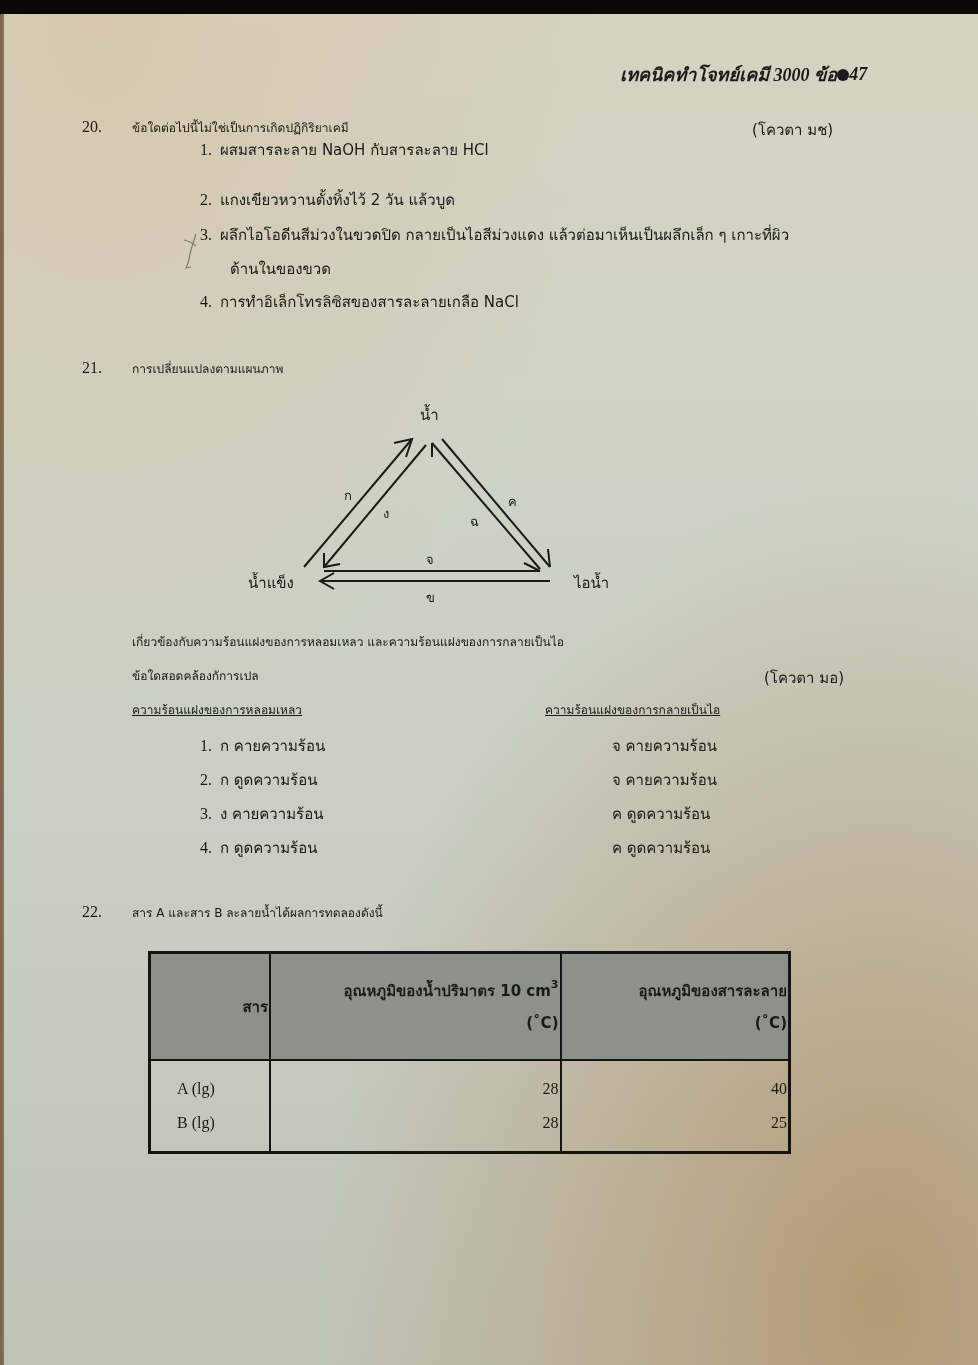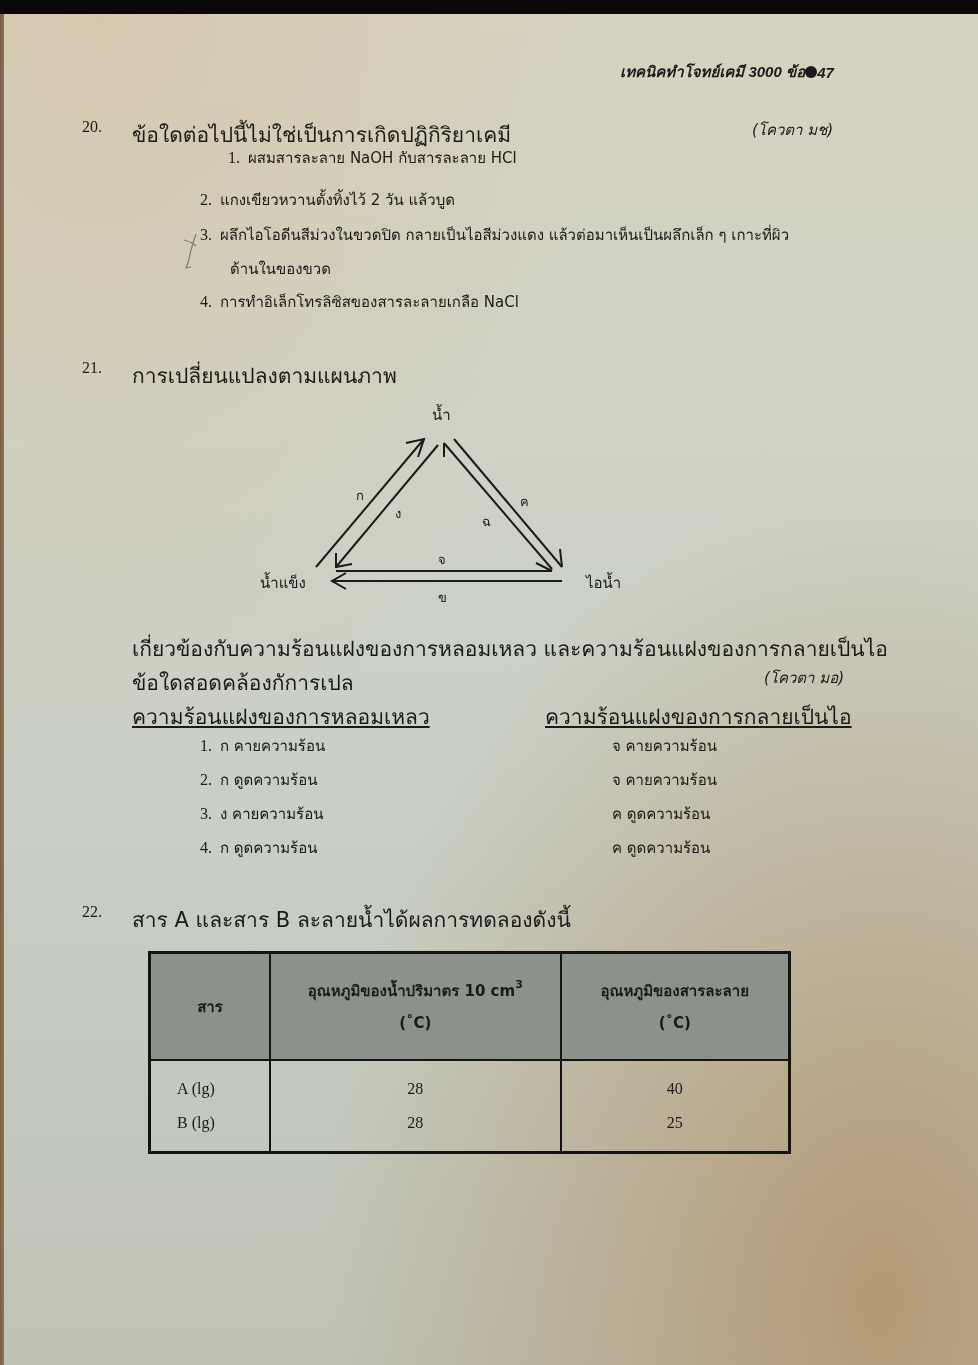--- a/index.html
+++ b/index.html
@@ -6,35 +6,35 @@
   body{width:978px;height:1365px;background:#0a0806;overflow:hidden;position:relative;
     font-family:"DejaVu Sans","Liberation Sans",sans-serif;color:#1a1a18;}
   .page{position:absolute;left:4px;top:14px;width:974px;height:1351px;
     background:
       radial-gradient(ellipse at 90% 95%, rgba(176,140,96,0.75) 0%, rgba(176,140,96,0) 45%),
       radial-gradient(ellipse at 10% 0%, rgba(214,196,168,0.7) 0%, rgba(214,196,168,0) 40%),
       linear-gradient(180deg,#d6d2c0 0%,#cfd3c6 30%,#c9cfc4 60%,#bfc3b6 100%);}
   .spine{position:absolute;left:0;top:14px;width:10px;height:1351px;
     background:linear-gradient(90deg,#7a6048,#a88e72);}
   .abs{position:absolute;white-space:nowrap;}
-  .hdr{left:620px;top:60px;font-style:italic;font-weight:bold;font-size:15px;
-    font-family:Liberation Sans, sans-serif;display:flex;align-items:center;}
+  .hdr{left:620px;top:60px;font-style:italic;font-weight:bold;font-size:18px;
+    font-family:Liberation Serif, serif;display:flex;align-items:center;}
   .bullet{width:12px;height:12px;border-radius:50%;background:#1b1b1b;display:inline-block;}
   .qnum{font-size:16px;font-family:"Liberation Serif",serif;}
-  .txt{font-size:21px;}
-  .src{font-style:italic;font-size:15px;}
+  .txt{font-size:12px;}
+  .src{font-size:15px;}
   .ul{text-decoration:underline;}
   .opt{font-size:15px;}
   .opt .n{font-family:"Liberation Serif",serif;font-size:16px;margin-right:8px;}
-  .diagram{position:absolute;left:248px;top:385px;width:380px;height:215px;}
+  .diagram{position:absolute;left:236px;top:385px;width:380px;height:215px;}
   .diagram .lbl{position:absolute;font-size:15px;white-space:nowrap;}
   .diagram .sm{position:absolute;font-size:13px;}
   table.data{position:absolute;left:148px;top:951px;width:643px;border-collapse:collapse;
     border:3px solid #141414;}
-  table.data td,table.data th{border:2px solid #141414;text-align:center;font-size:15px;
+  table.data td,table.data th{border:2px solid #141414;text-align:right;font-size:15px;
     font-weight:normal;vertical-align:middle;}
   table.data th{background:#8c918a;height:103px;font-weight:bold;line-height:32px;}
   table.data td{height:88px;line-height:34px;font-family:"Liberation Serif",serif;font-size:16px;}
   table.data td.left{text-align:left;padding-left:26px;}
   .sup{font-size:11px;vertical-align:top;position:relative;top:-6px;}
   .pencil{position:absolute;left:178px;top:218px;width:30px;height:40px;}
 </style>
 </head>
 <body>
 
@@ -44,21 +44,21 @@
   <div class="abs hdr" style="left:616px;top:46px;">
     <span>เทคนิคทำโจทย์เคมี 3000 ข้อ</span>
     <span class="bullet"></span>
     <span>47</span>
   </div>
 
   <div class="abs qnum" style="left:78px;top:104px;">20.</div>
   <div class="abs txt" style="left:128px;top:104px;">ข้อใดต่อไปนี้ไม่ใช่เป็นการเกิดปฏิกิริยาเคมี</div>
   <div class="abs src" style="left:748px;top:104px;">(โควตา มช)</div>
 
-  <div class="abs opt" style="left:196px;top:132px;margin-left:28px;">
+  <div class="abs opt" style="left:196px;top:124px;">
     <span class="n">1.</span><span>ผสมสารละลาย NaOH กับสารละลาย HCl</span>
   </div>
   <div class="abs opt" style="left:196px;top:174px;">
     <span class="n">2.</span><span>แกงเขียวหวานตั้งทิ้งไว้ 2 วัน  แล้วบูด</span>
   </div>
   <svg class="pencil" viewBox="0 0 30 40">
     <path d="M2 8 Q10 10 14 14 M14 2 Q10 14 8 22 Q7 30 4 36 L9 35" stroke="#7a7a74" stroke-width="1.2" fill="none"></path>
   </svg>
   <div class="abs opt" style="left:196px;top:209px;">
     <span class="n">3.</span><span>ผลึกไอโอดีนสีม่วงในขวดปิด  กลายเป็นไอสีม่วงแดง  แล้วต่อมาเห็นเป็นผลึกเล็ก ๆ เกาะที่ผิว</span>

